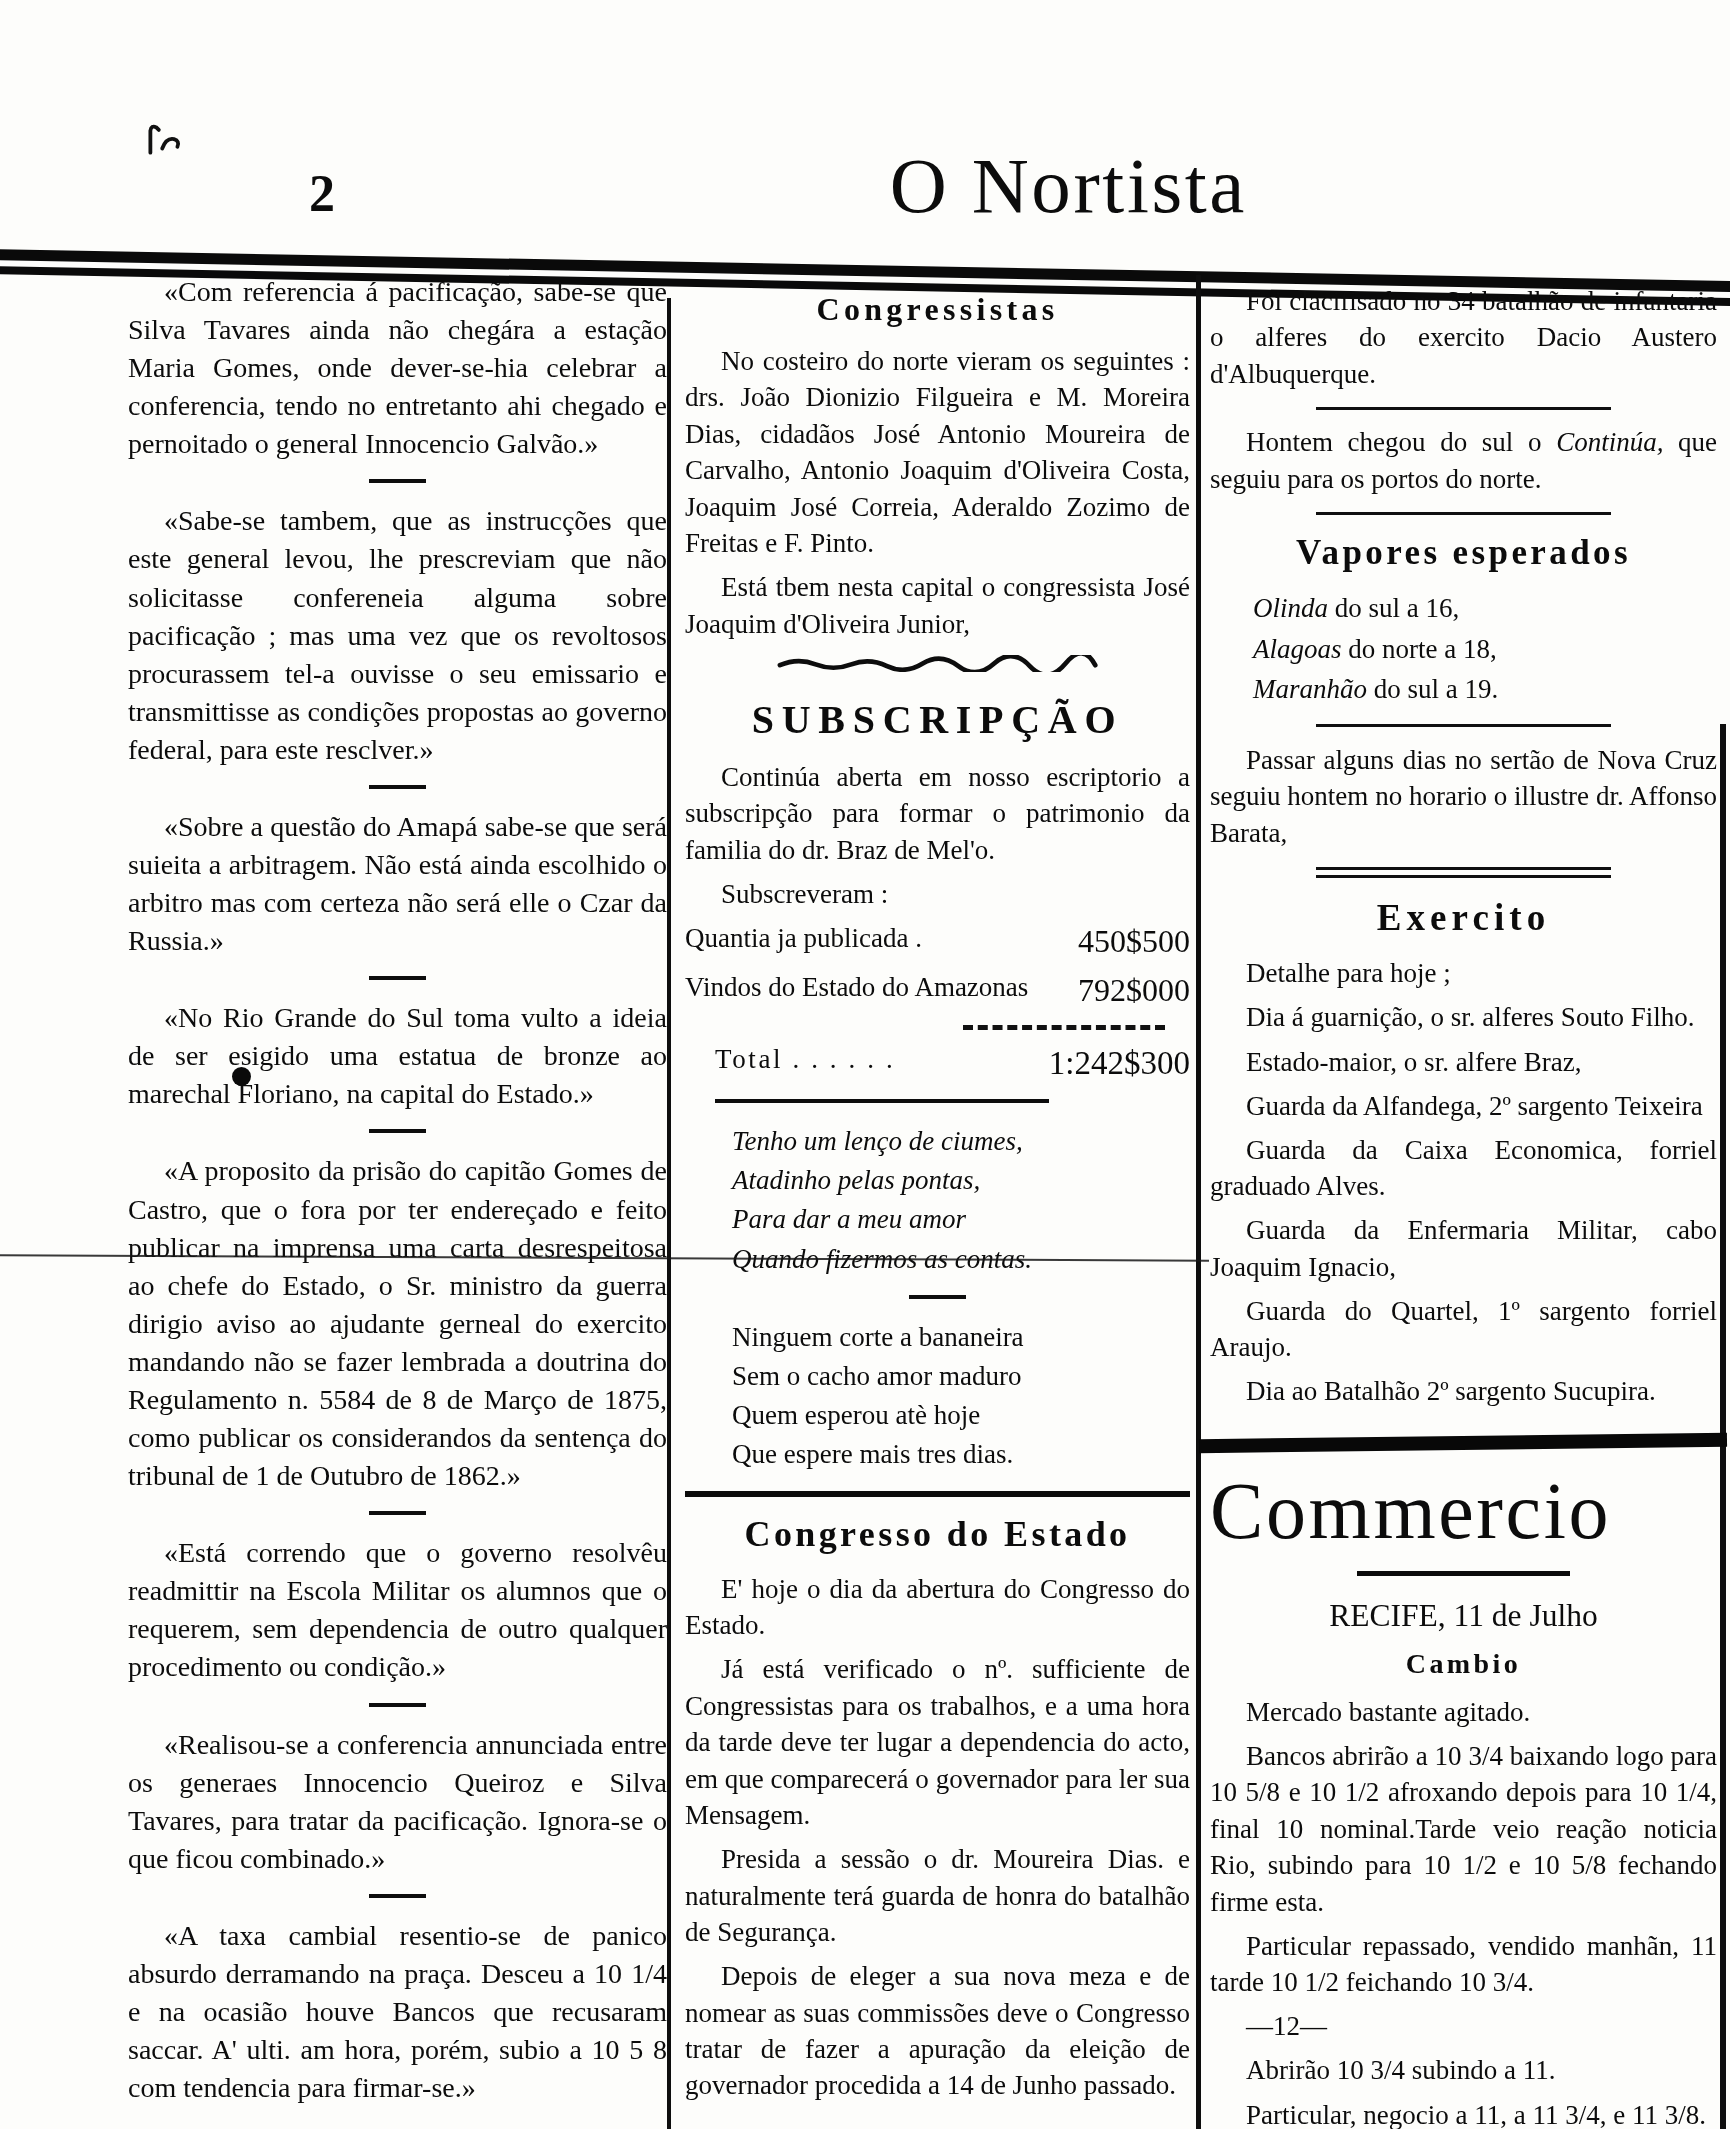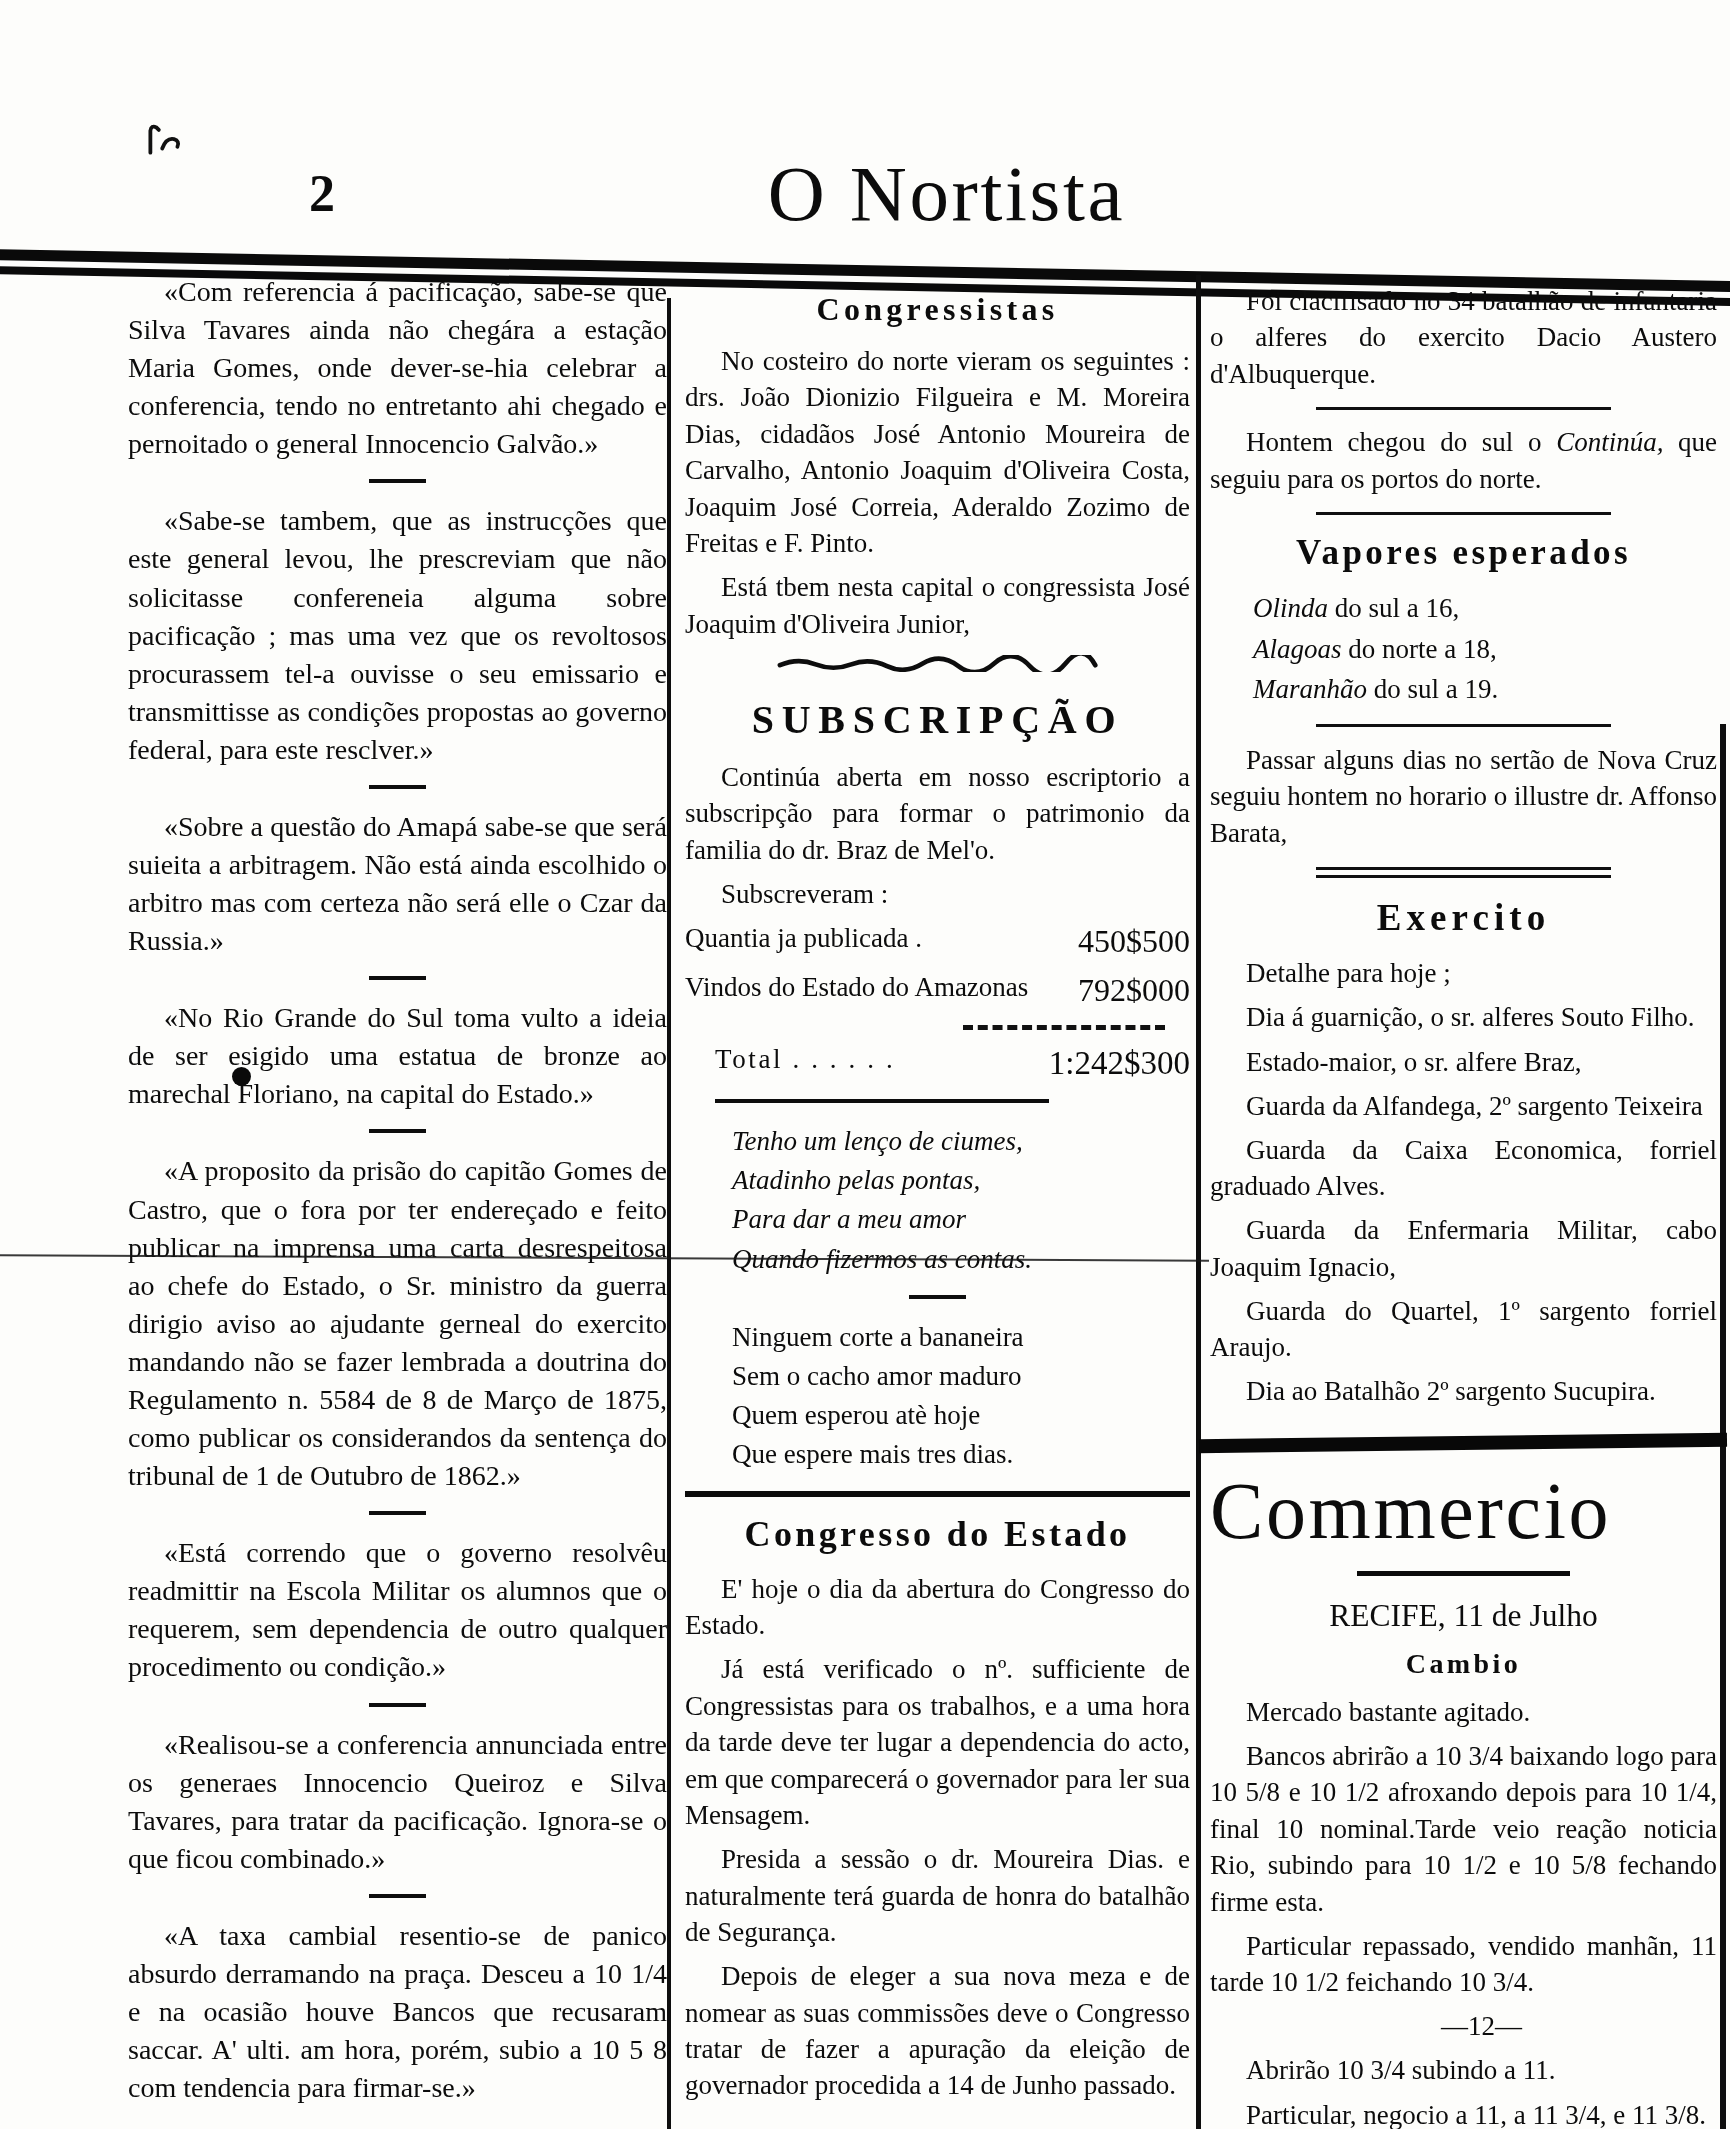--- a/index.html
+++ b/index.html
@@ -2,21 +2,21 @@
 <html style="font-size:6.8px"><head>
 <meta charset="utf-8">
 <style>
   html,body{margin:0;padding:0;background:#e8e8e4;}
   .page{
     position:relative;width:1731px;height:2535px;background:#fdfdfb;overflow:hidden;
     font-family:"Liberation Serif",serif;color:#0c0c0c;
   }
   
   .page-num{position:absolute;left:309px;top:164px;font-size:52px;font-weight:700;}
-  .masthead{position:absolute;left:630px;top:141px;width:617px;margin:8px;text-align:center;
+  .masthead{position:absolute;left:630px;top:141px;width:617px;margin:0;text-align:right;
     font-size:79px;font-weight:400;letter-spacing:2.6px;white-space:nowrap;}
   .head-rule{position:absolute;left:-17px;top:249px;width:1810px;height:6.4px;
     border-top:11.5px solid #0a0a0a;border-bottom:8px solid #0a0a0a;
     transform:rotate(1.05deg);transform-origin:left center;}
   
   .vdiv{position:absolute;background:#0e0e0e;}
   #div1{left:667px;top:298px;width:4.3px;height:1959px;}
   #div2{left:1196px;top:275px;width:5.1px;height:2112px;}
   #redge{left:1720px;top:724px;width:6px;height:1686px;}
   
@@ -50,21 +50,21 @@
   .total-row{margin:11px 0 0;overflow:hidden;}
   .total-label{padding-left:30px;letter-spacing:2.6px;}
   .total-row .amt{float:right;font-size:33px;}
   .total-underline{width:66%;border-top:4.7px solid #0d0d0d;margin:12.8px auto 19.6px 6%;}
   
   .poem{padding-left:47px;line-height:1.45;margin:4.3px 0 10.2px;text-align:left;}
   .poem.italic{font-style:italic;}
   .vap-list{padding-left:43px;font-style:italic;line-height:1.5;margin-bottom:4.3px;text-align:left;}
   .vap-list .vnum{font-style:normal;}
   .ex-line{margin:0 0 6.8px;}
-  .mid-marker{text-align:center;text-indent:0;margin:11px 0;}
+  .mid-marker{text-indent:0;margin:11px 0;}
   
   .scratch{position:absolute;left:0;top:1257px;width:1209px;height:2.1px;background:#161616;
     transform:rotate(0.25deg);opacity:.85;}
   .ink-dot{position:absolute;left:232px;top:1067px;width:19px;height:19px;border-radius:50%;background:#0a0a0a;}
   .corner-mark{position:absolute;left:147px;top:123px;}
 </style>
 </head>
 <body>
 
 <div class="page">

